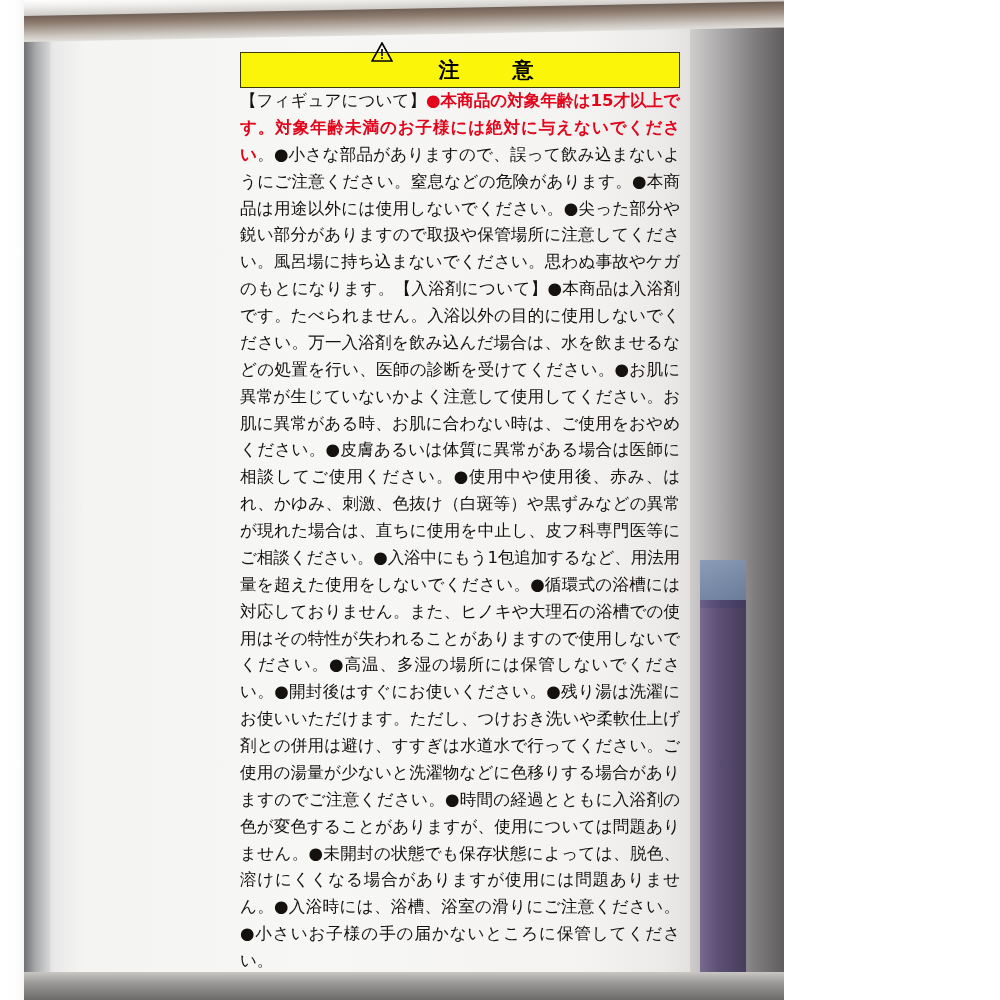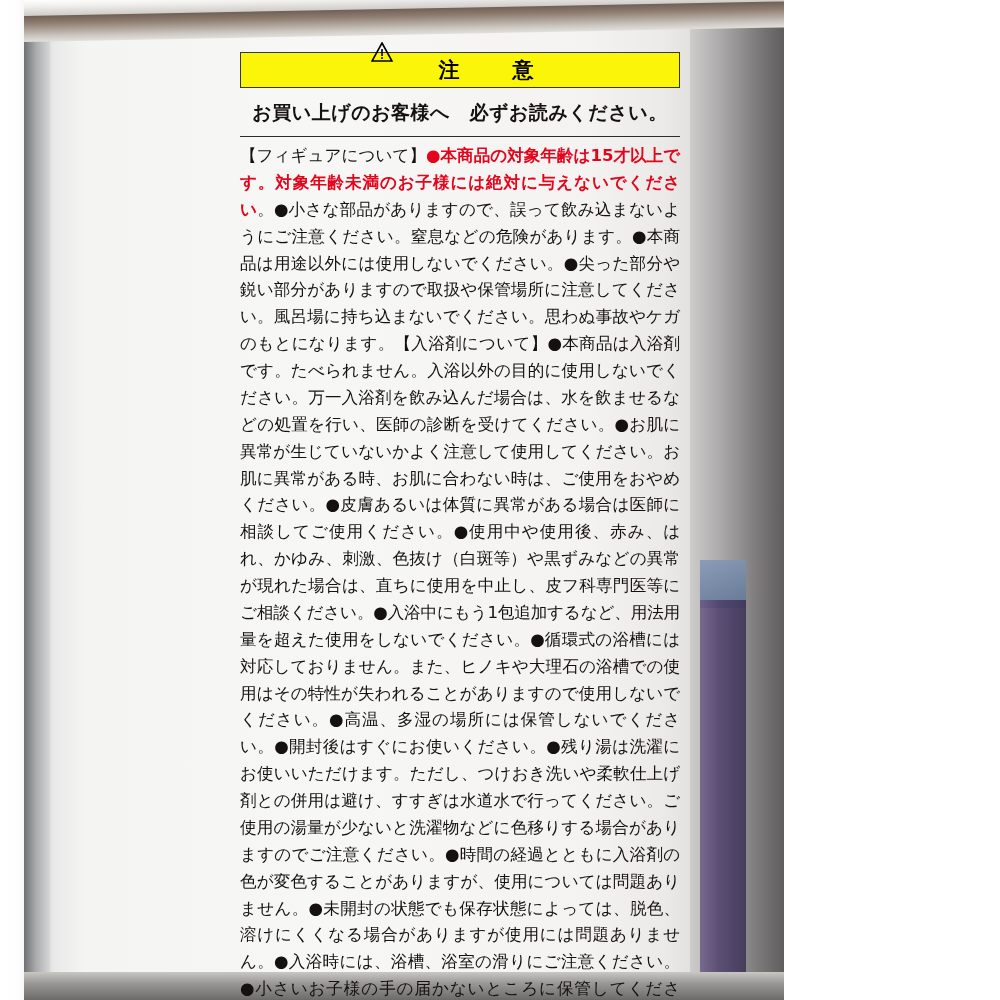--- a/index.html
+++ b/index.html
@@ -189,20 +189,19 @@
       <span class="warn-tri">
         <svg width="22" height="20" viewBox="0 0 22 20">
           <polygon points="11,1 21,19 1,19" fill="none" stroke="#000000" stroke-width="1.6"></polygon>
           <rect x="10.2" y="7" width="1.6" height="7" fill="#000000"></rect>
           <rect x="10.2" y="15.2" width="1.6" height="1.8" fill="#000000"></rect>
         </svg>
       </span>
       <span class="caution-title">注　意</span>
     </div>
 
-    <div class="lede">お買い上げのお客様へ　必ずお読みください。</div>
 
     <div class="body-block">
       <span class="hdr">【フィギュアについて】</span><span class="red">●本商品の対象年齢は15才以上です。対象年齢未満のお子様には絶対に与えないでください</span><span>。●小さな部品がありますので、誤って飲み込まないようにご注意ください。窒息などの危険があります。●本商品は用途以外には使用しないでください。●尖った部分や鋭い部分がありますので取扱や保管場所に注意してください。風呂場に持ち込まないでください。思わぬ事故やケガのもとになります。</span><span class="hdr">【入浴剤について】</span><span>●本商品は入浴剤です。たべられません。入浴以外の目的に使用しないでください。万一入浴剤を飲み込んだ場合は、水を飲ませるなどの処置を行い、医師の診断を受けてください。●お肌に異常が生じていないかよく注意して使用してください。お肌に異常がある時、お肌に合わない時は、ご使用をおやめください。●皮膚あるいは体質に異常がある場合は医師に相談してご使用ください。●使用中や使用後、赤み、はれ、かゆみ、刺激、色抜け（白斑等）や黒ずみなどの異常が現れた場合は、直ちに使用を中止し、皮フ科専門医等にご相談ください。●入浴中にもう1包追加するなど、用法用量を超えた使用をしないでください。●循環式の浴槽には対応しておりません。また、ヒノキや大理石の浴槽での使用はその特性が失われることがありますので使用しないでください。●高温、多湿の場所には保管しないでください。●開封後はすぐにお使いください。●残り湯は洗濯にお使いいただけます。ただし、つけおき洗いや柔軟仕上げ剤との併用は避け、すすぎは水道水で行ってください。ご使用の湯量が少ないと洗濯物などに色移りする場合がありますのでご注意ください。●時間の経過とともに入浴剤の色が変色することがありますが、使用については問題ありません。●未開封の状態でも保存状態によっては、脱色、溶けにくくなる場合がありますが使用には問題ありません。●入浴時には、浴槽、浴室の滑りにご注意ください。●小さいお子様の手の届かないところに保管してください。</span>
     </div>
 
   </div>
 </div>
 
 </body></html>

